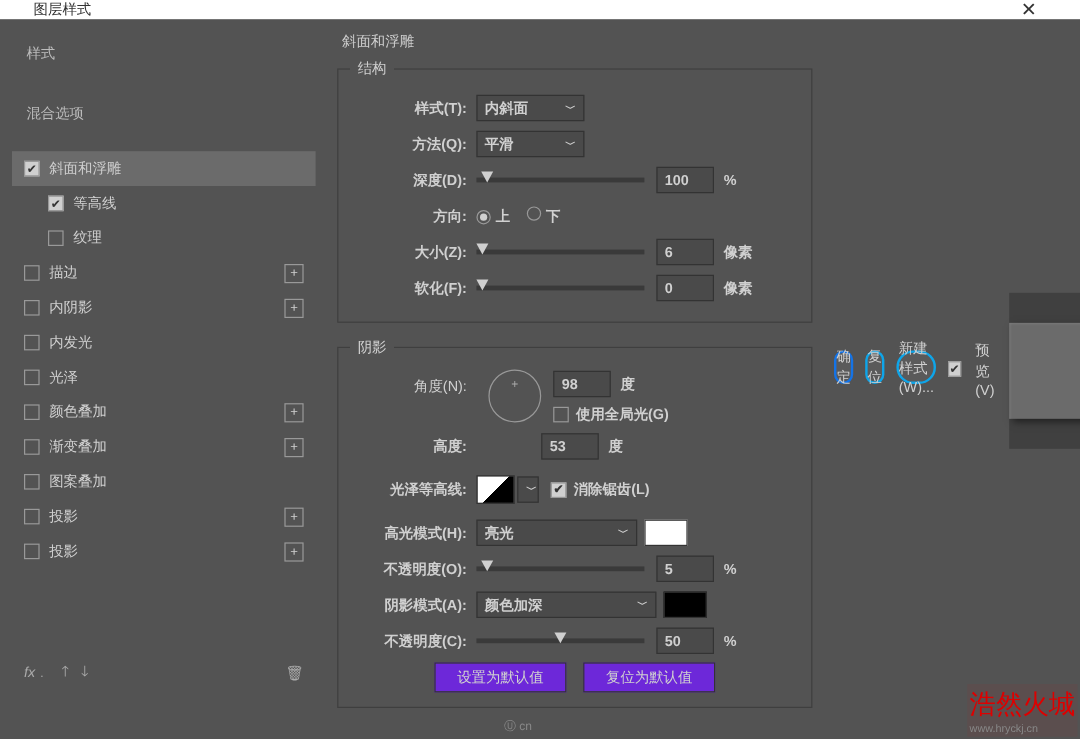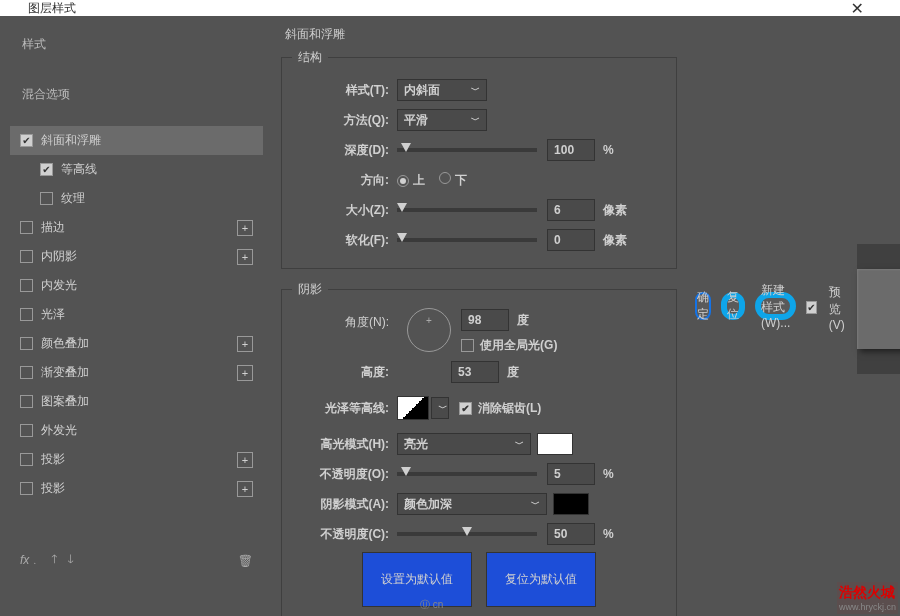--- a/index.html
+++ b/index.html
@@ -35,29 +35,29 @@
 .radio.sel-r::after { content: ""; width: 6px; height: 6px; background: #d0d0d0; border-radius: 50%; }
 .angle-dial { width: 44px; height: 44px; border: 1px solid #999; border-radius: 50%; position: relative; margin: 0 10px; }
 .angle-dial::after { content: "+"; position: absolute; top: 6px; left: 18px; color: #aaa; font-size: 10px; }
 .cb2 { width: 13px; height: 13px; border: 1px solid #999; display: inline-flex; align-items: center; justify-content: center; font-size: 10px; margin-right: 6px; }
 .cb2.checked { background: #d0d0d0; color: #333; }
 .swatch { width: 36px; height: 22px; border: 1px solid #333; margin-left: 6px; cursor: pointer; }
 .swatch.white { background: #fff; }
 .swatch.black { background: #000; }
 .contour-sw { width: 32px; height: 24px; background: linear-gradient(135deg, #fff 50%, #000 50%); border: 1px solid #333; margin-right: 2px; }
 .btn-row { display: flex; gap: 14px; justify-content: center; margin-top: 4px; }
-.btn2 { background: #1d4ed8; border: 1px solid #333; padding: 18px 18px; cursor: pointer; color: #d0d0d0; }
+.btn2 { background: #6d28d9; border: 1px solid #333; padding: 3px 18px; cursor: pointer; color: #d0d0d0; }
 .right { width: 195px; display: flex; flex-direction: row; align-items: center; gap: 10px; padding-top: 6px; }
-.rbtn { width: 160px; height: 28px; border: 6px solid #0ea5e9; border-radius: 14px; background: #5a5a5a; display: flex; align-items: center; justify-content: center; cursor: pointer; }
+.rbtn { width: 160px; height: 28px; border: 2px solid #0ea5e9; border-radius: 14px; background: #5a5a5a; display: flex; align-items: center; justify-content: center; cursor: pointer; }
 .rbtn.primary { border: 2px solid #1473e6; }
 .prev-row { display: flex; align-items: center; gap: 6px; margin-top: 4px; }
 .preview { width: 130px; height: 130px; background: #404040; display: flex; align-items: center; justify-content: center; margin-top: 6px; }
 .preview-inner { width: 80px; height: 80px; background: #6b6b6b; box-shadow: 3px 3px 6px rgba(0,0,0,0.5), inset 1px 1px 2px rgba(255,255,255,0.1); }
 .watermark { position: absolute; bottom: 2px; right: 2px; background: rgba(255,0,0,0.05); padding: 2px; font-size: 14px; }
-.watermark .wm1 { color: #d00; font-weight: bold; font-size: 14px; }
+.watermark .wm1 { color: #d00; font-weight: normal; font-size: 22px; }
 .watermark .wm2 { color: #888; font-size: 9px; }
 .logo-foot { position: absolute; bottom: 4px; left: 420px; color: #888; font-size: 10px; }
 </style>
 </head>
 <body>
 
 <div class="titlebar">
   <span>图层样式</span>
   <span class="close">✕</span>
 </div>
@@ -122,26 +122,20 @@
           <span class="side-left">
             <span class="cb"></span>
             <span>渐变叠加</span>
           </span>
           <span class="plus">+</span>
         </div>
         <div class="side-item">
           <span class="side-left">
             <span class="cb"></span>
             <span>图案叠加</span>
-          </span>
-        </div>
-        <div class="side-item">
-          <span class="side-left">
-            <span class="cb"></span>
-            <span>外发光</span>
           </span>
         </div>
         <div class="side-item">
           <span class="side-left">
             <span class="cb"></span>
             <span>投影</span>
           </span>
           <span class="plus">+</span>
         </div>
         <div class="side-item">

